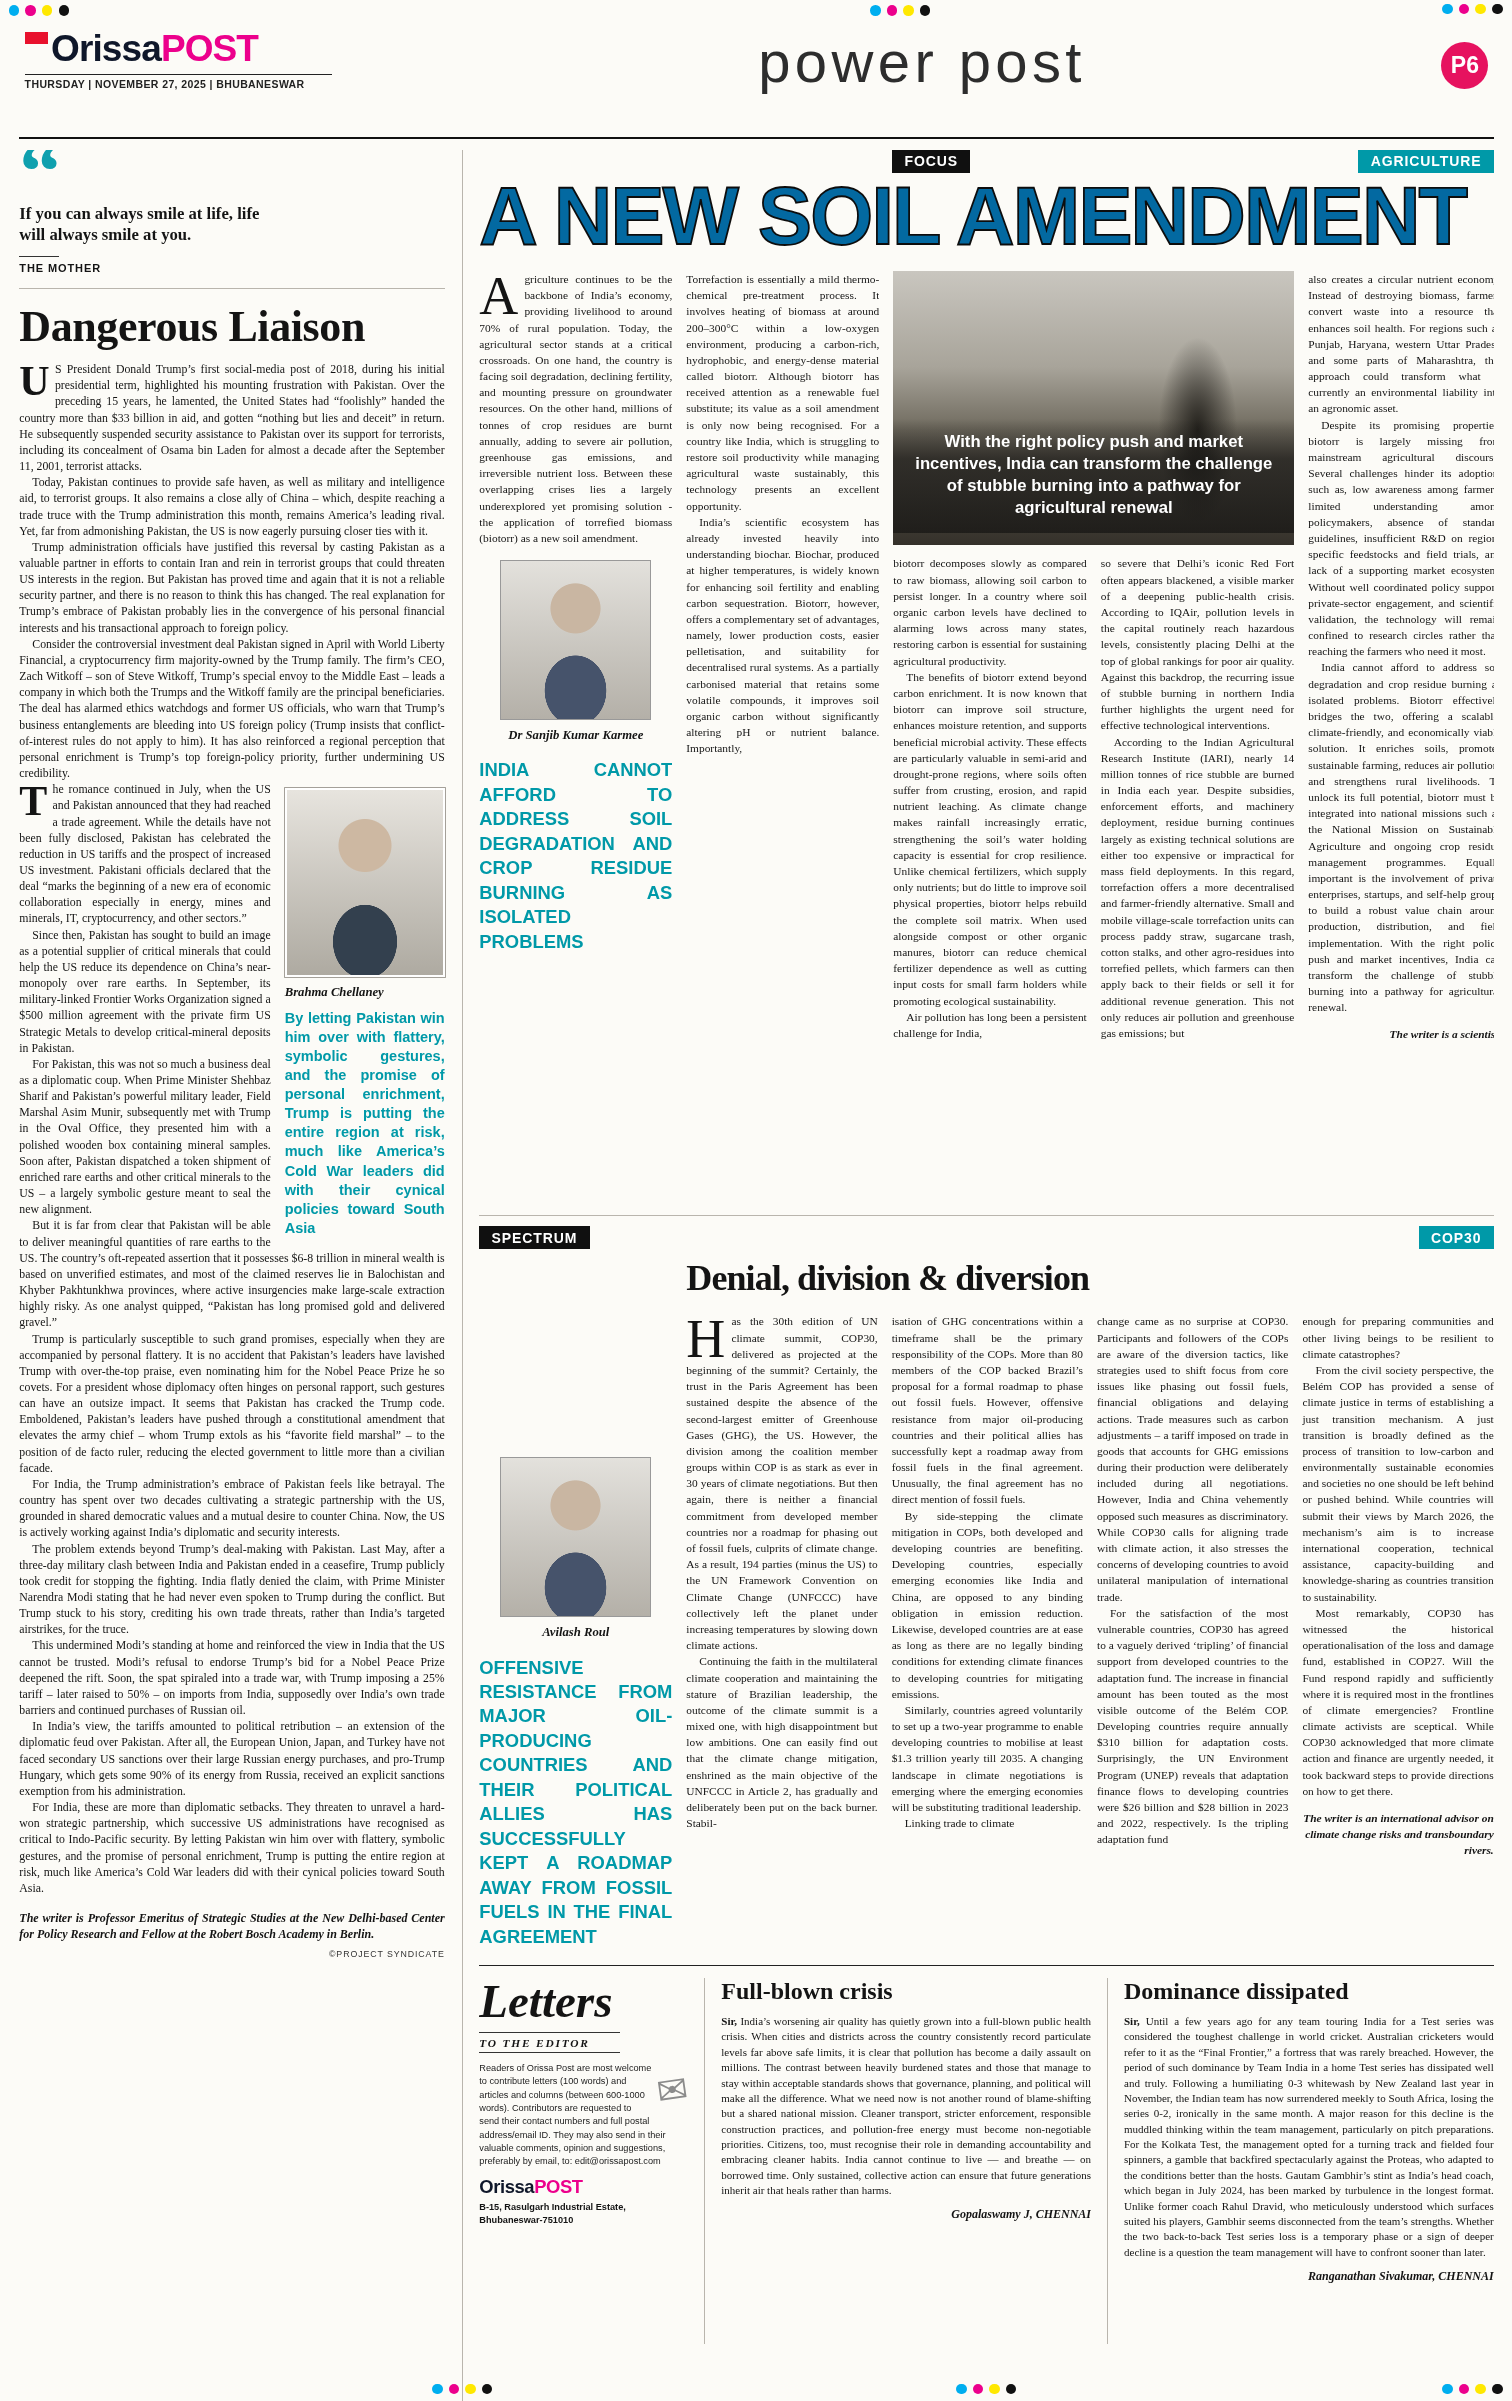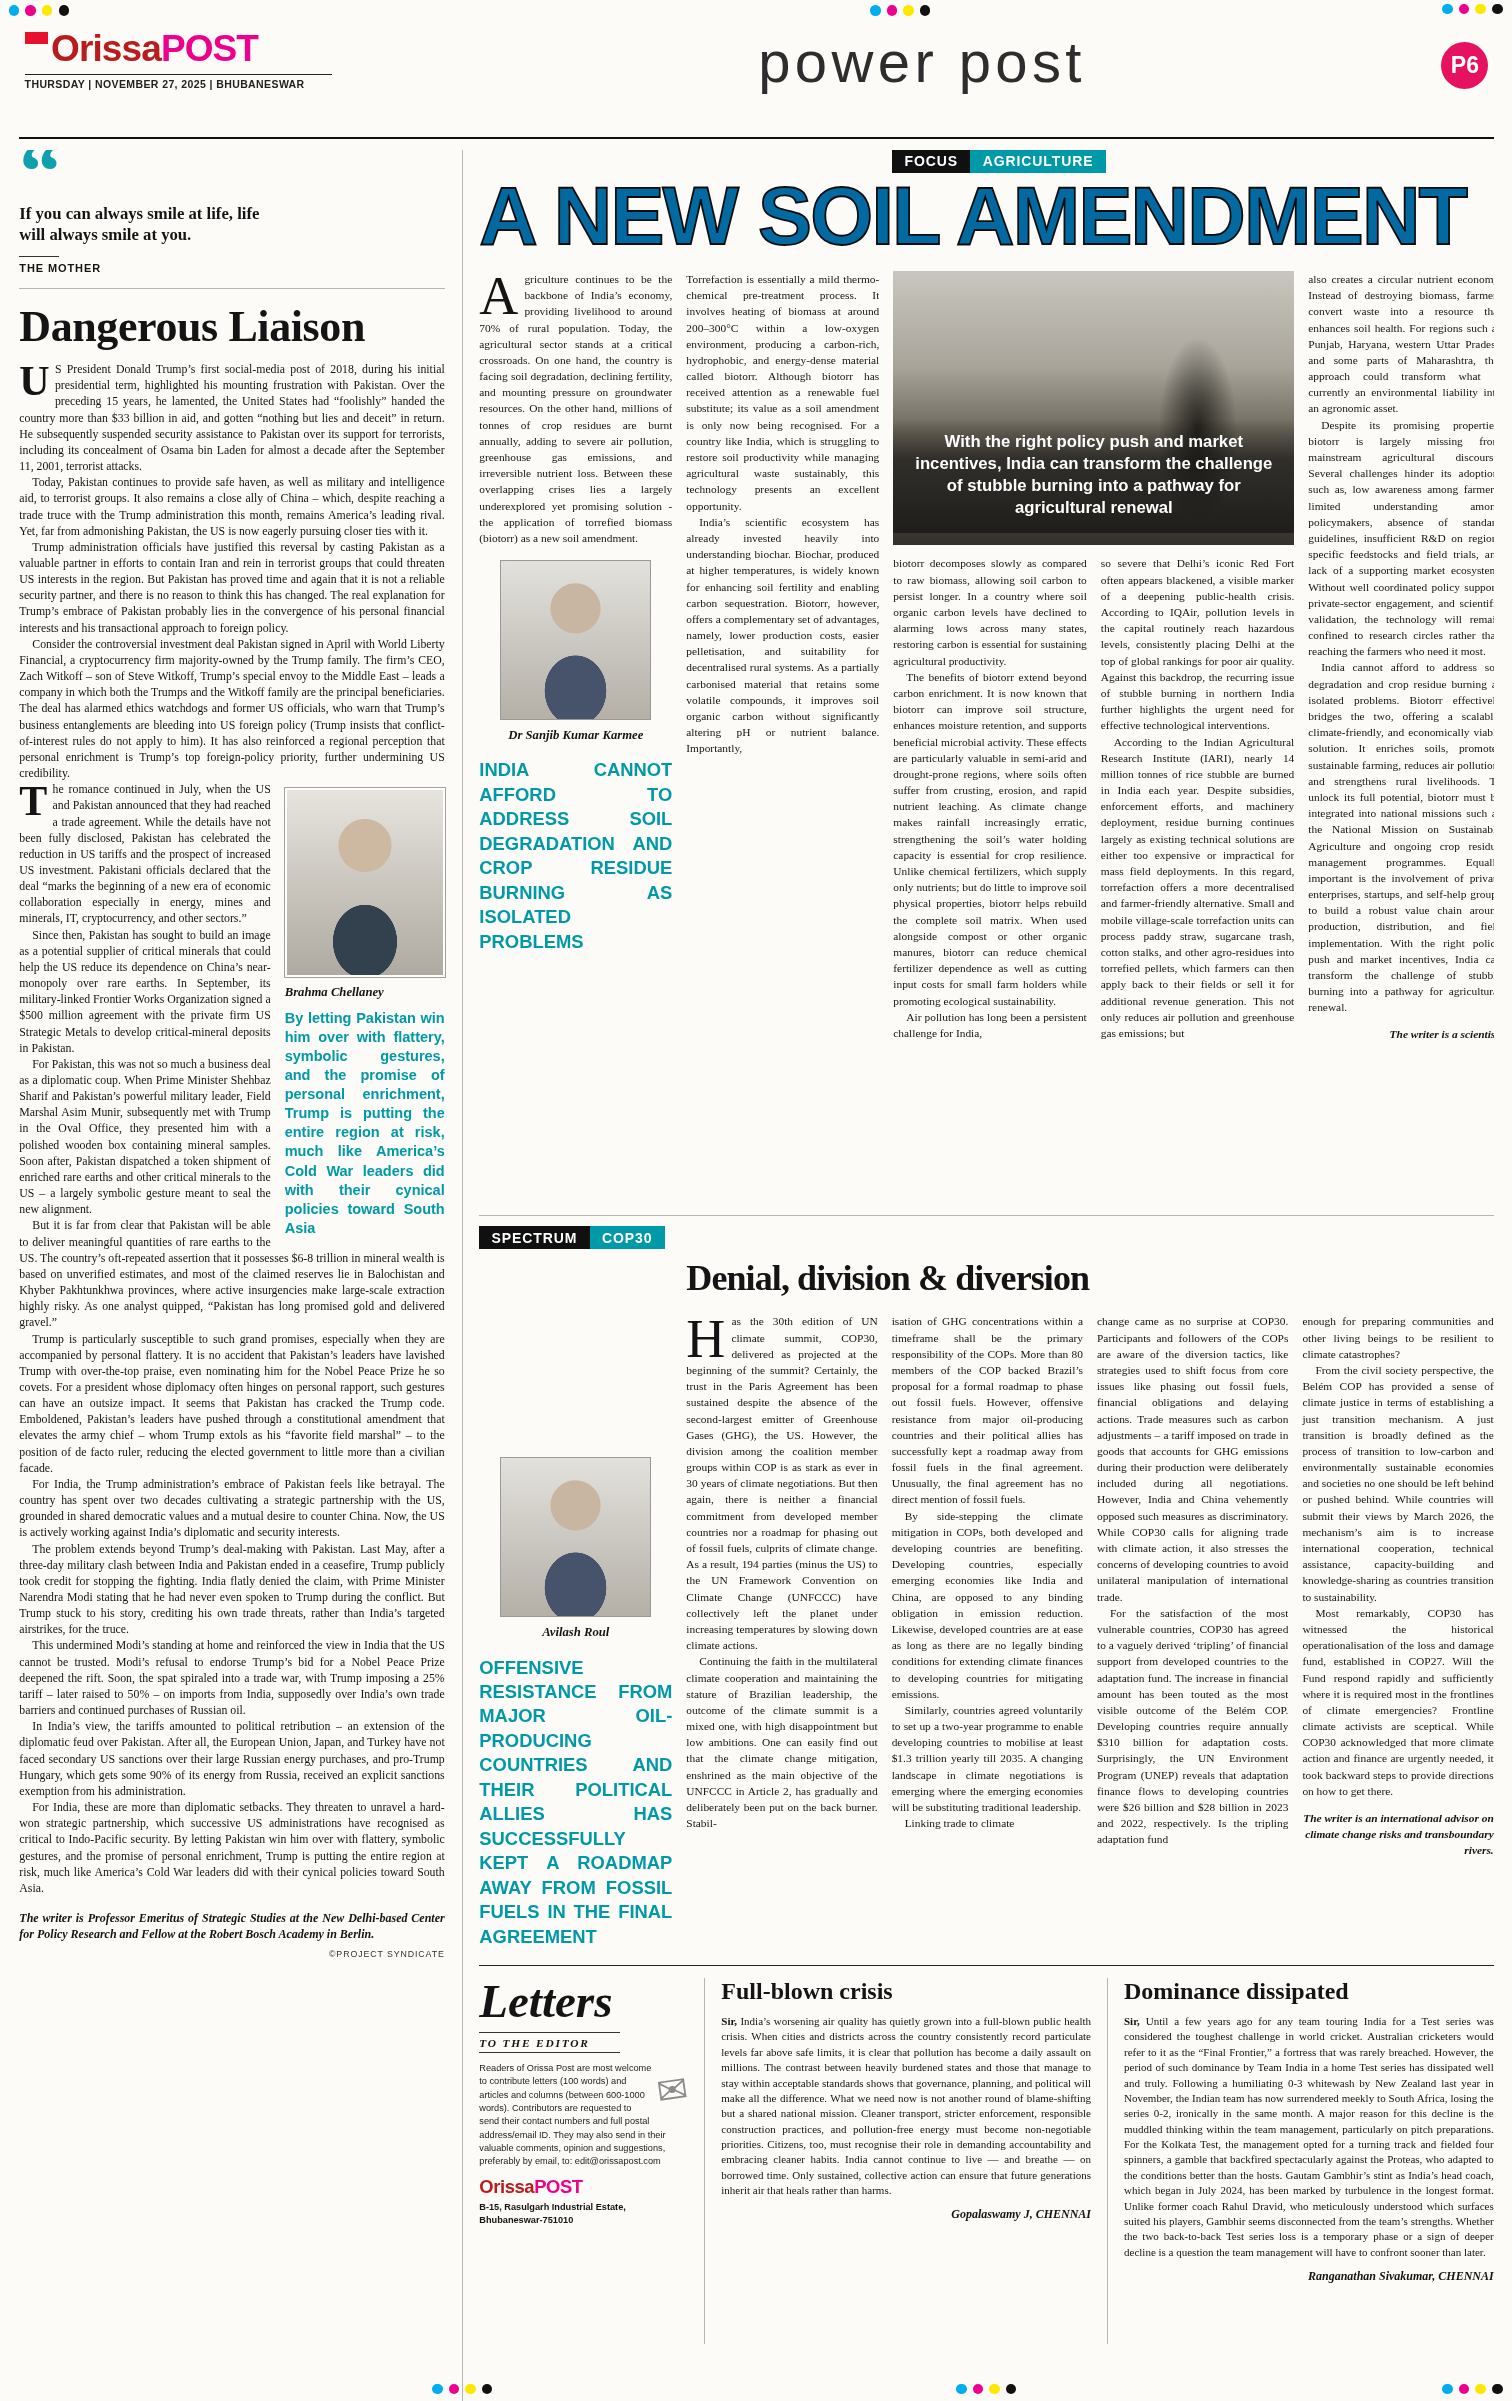--- a/index.html
+++ b/index.html
@@ -14,21 +14,21 @@
   .rm-tr{top:3.5px;right:10.5px;}
   .rm-bl{bottom:7px;left:432px;}
   .rm-bc{bottom:7px;left:956px;}
   .rm-br{bottom:7px;right:10.5px;}
 
   
   .masthead{display:flex;align-items:flex-start;border-bottom:2.6px double #111;padding:12.3px 5.3px 7px;}
   .logo-block{width:378px;}
   .logo{font-family:"Liberation Sans",sans-serif;font-weight:bold;font-size:37px;letter-spacing:-0.9px;display:flex;align-items:flex-start;line-height:1;}
   .logo-mark{width:23px;height:12.3px;background:#e8112d;display:inline-block;margin-right:3.5px;margin-top:1.8px;}
-  .logo-orissa{color:#b91c1c;}
+  .logo-orissa{color:#0f172a;}
   .logo-post{color:#ec008c;}
   .dateline{font-family:"Liberation Sans",sans-serif;font-size:10.5px;letter-spacing:0.4px;color:#222;margin-top:7px;border-top:0.9px solid #222;padding-top:3.5px;width:307px;font-weight:bold;}
   .page-title{flex:1;text-align:center;font-family:"Liberation Sans",sans-serif;font-weight:200;font-size:58px;color:#2d2d2d;letter-spacing:4.4px;line-height:1;margin-top:3.5px;}
   .page-badge{width:47px;height:47px;background:#e6125f;color:#fff;border-radius:50%;display:flex;align-items:center;justify-content:center;font-family:"Liberation Sans",sans-serif;font-weight:bold;font-size:23px;margin-top:12.3px;}
 
   .content{display:flex;margin-top:10.5px;height:2298px;}
   .left-col{flex:0 0 444px;padding-right:17.6px;border-right:0.9px solid #b9b5ad;overflow:hidden;}
   .main-col{flex:1;padding-left:16px;overflow:hidden;display:flex;flex-direction:column;}
 
   
@@ -50,21 +50,21 @@
   .inset-photo{width:160px;height:189px;border:2.6px solid #fff;box-shadow:0 0 0 0.9px #9a968e;
     background:radial-gradient(circle at 50% 30%,#cdb8a2 0 26px,rgba(0,0,0,0) 27px),
                radial-gradient(ellipse 53px 61px at 50% 82%,#33404e 0 60%,rgba(0,0,0,0) 61%),
                linear-gradient(180deg,#e7e4de,#aeaaa1);}
   .inset-name{font-size:12.7px;font-weight:bold;font-style:italic;margin:7px 0 7px;}
   .inset-quote{font-family:"Liberation Sans",sans-serif;color:#0099a8;font-weight:bold;font-size:14.5px;line-height:1.32;}
   .left-credit{font-weight:bold;font-style:italic;margin-top:14px;font-size:12px;text-align:justify;}
   .syndicate{font-family:"Liberation Sans",sans-serif;font-size:8.8px;text-align:right;letter-spacing:0.9px;margin-top:5.3px;color:#333;}
 
   
-  .kicker-row{display:flex;}
+  .kicker-row{display:flex;justify-content:space-between;}
   .kicker{font-family:"Liberation Sans",sans-serif;font-weight:bold;color:#fff;font-size:14px;padding:3.5px 12.3px;letter-spacing:0.9px;}
   .kicker.black{background:#101010;}
   .kicker.teal{background:#0099a8;}
   .focus .kicker-row{margin-left:413px;}
 
   
   .focus-headline{font-family:"Liberation Sans",sans-serif;font-weight:bold;font-size:81px;margin:5.3px 0 16px;letter-spacing:-1.8px;line-height:.95;color:#0369a1;-webkit-text-stroke:1.8px #0d0d0d;}
   .focus-cols{display:flex;gap:14px;height:935px;overflow:hidden;font-size:11.4px;line-height:1.42;text-align:justify;}
   .fcol{flex:0 0 193px;overflow:hidden;}
   .photo-group{flex:0 0 401px;display:flex;flex-direction:column;}

